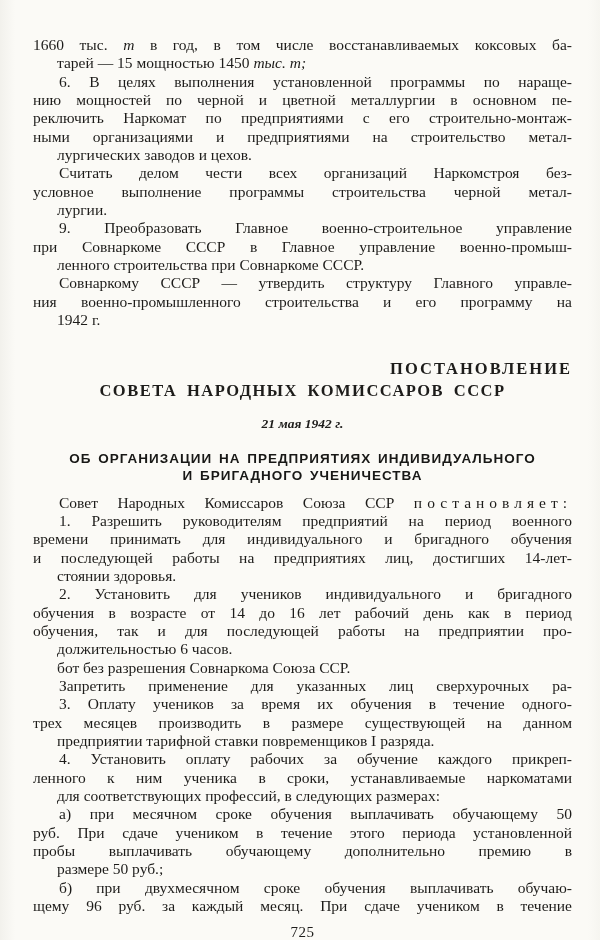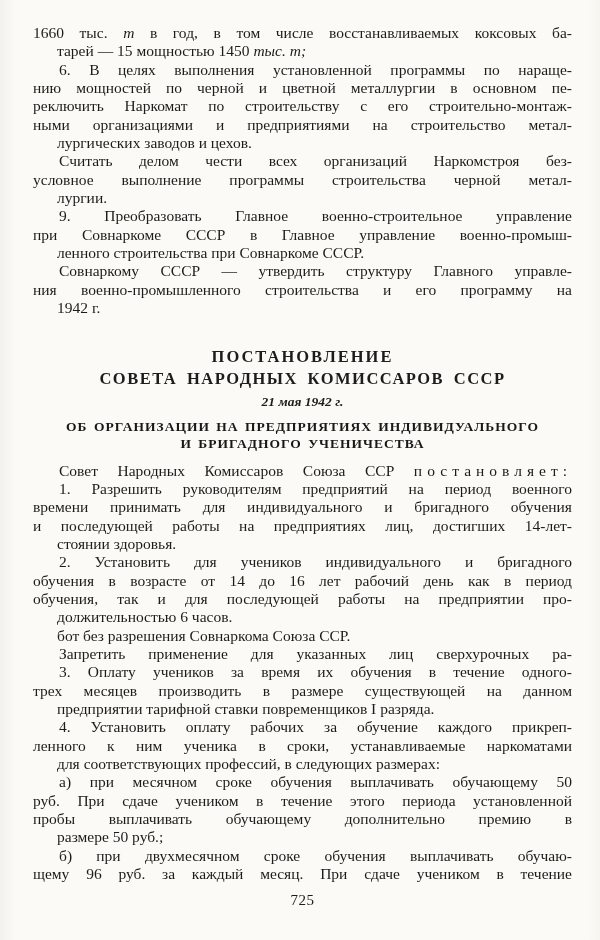--- a/index.html
+++ b/index.html
@@ -12,60 +12,60 @@
     font-family: "Liberation Serif", "DejaVu Serif", serif;
     color: #1d1c1a;
     overflow: hidden;
   }
   .text-col {
     position: absolute;
     left: 33px;
     right: 28px;
     top: 0;
   }
-  .top-fragment { padding-top: 24px; }
+  .top-fragment { padding-top: 36px; }
   .line {
     font-size: 15.5px;
     line-height: 18.35px;
     text-align: justify;
     text-align-last: justify;
     -moz-text-align-last: justify;
   }
   .line.end { text-align-last: left; margin-left: 24px; -moz-text-align-last: left; }
   .line.ind { text-indent: 26px; }
   .italic { font-style: italic; }
   .spaced { letter-spacing: 5px; }
   .h1 {
     margin-top: 29px;
     font-size: 16.5px;
     font-weight: bold;
     letter-spacing: 2px;
-    text-align: center;
+    text-align: right;
     line-height: 20px;
   }
   .h2 {
     margin-top: 2px;
     font-size: 16.5px;
     font-weight: bold;
     letter-spacing: 1.5px;
     word-spacing: 4px;
     text-align: center;
     line-height: 20px;
   }
   .date {
-    margin-top: 4px;
+    margin-top: 14px;
     font-size: 13.5px;
     font-weight: bold;
     font-style: italic;
     text-align: center;
     line-height: 18px;
   }
   .subject {
-    margin-top: 7px;
-    font-family: Liberation Serif, serif;
+    margin-top: 17px;
+    font-family: Liberation Sans, sans-serif;
     font-size: 13.5px;
     font-weight: bold;
     letter-spacing: 1px;
     word-spacing: 2px;
     text-align: center;
     line-height: 17.5px;
     color: #181816;
   }
   .body-text { margin-top: 9px; }
   .page-number {
@@ -79,21 +79,21 @@
 <body>
 
 <div class="page">
   <div class="text-col">
 
     <div class="top-fragment">
         <div class="line"><span>1660 тыс. </span><span class="italic">т</span><span> в год, в том числе восстанавливаемых коксовых ба-</span></div>
         <div class="line end"><span>тарей — 15 мощностью 1450 </span><span class="italic">тыс. т;</span></div>
         <div class="line ind">6. В целях выполнения установленной программы по нараще-</div>
         <div class="line">нию мощностей по черной и цветной металлургии в основном пе-</div>
-        <div class="line">реключить Наркомат по строительству с его строительно-монтаж-</div>
+        <div class="line">реключить Наркомат по предприятиями с его строительно-монтаж-</div>
         <div class="line">ными организациями и предприятиями на строительство метал-</div>
         <div class="line end">лургических заводов и цехов.</div>
         <div class="line ind">Считать делом чести всех организаций Наркомстроя без-</div>
         <div class="line">условное выполнение программы строительства черной метал-</div>
         <div class="line end">лургии.</div>
         <div class="line ind">9. Преобразовать Главное военно-строительное управление</div>
         <div class="line">при Совнаркоме СССР в Главное управление военно-промыш-</div>
         <div class="line end">ленного строительства при Совнаркоме СССР.</div>
         <div class="line ind">Совнаркому СССР — утвердить структуру Главного управле-</div>
         <div class="line">ния военно-промышленного строительства и его программу на</div>

